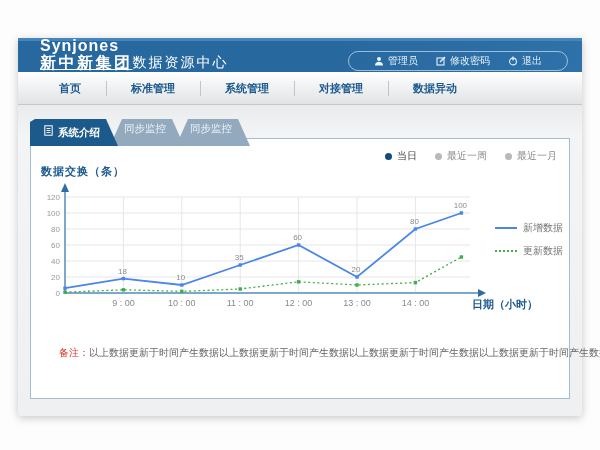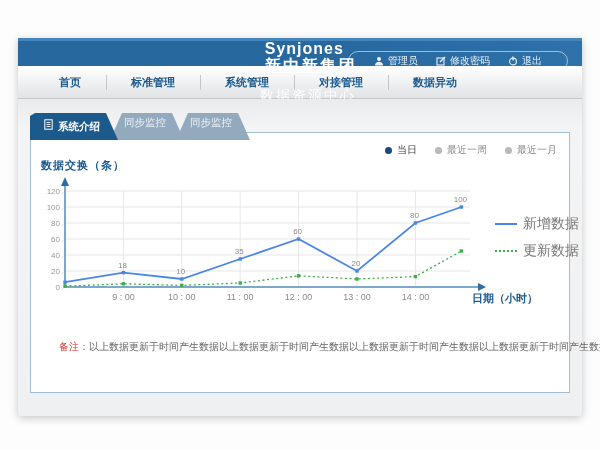--- a/index.html
+++ b/index.html
@@ -2,26 +2,26 @@
 <html><head>
 <meta charset="utf-8">
 <style>
   * { box-sizing: border-box; margin: 0; padding: 0; }
   html,body { width:600px; height:450px; background:#fdfdfd; overflow:hidden;
               font-family:"Liberation Sans", sans-serif; }
   .app { position:absolute; left:18px; top:38px; width:564px; height:378px;
          background:#eef0f2; box-shadow:0 2px 8px rgba(0,0,0,.22); border-radius:0 0 3px 3px; }
 
   
-  .header { height:28px; background:linear-gradient(100deg,#27689f 55%, #2e72a9);
-            border-top:3px solid #4486bc; position:relative; display:flex; align-items:center;flex-direction:column; }
+  .header { height:34px; background:linear-gradient(100deg,#27689f 55%, #2e72a9);
+            border-top:3px solid #4486bc; position:relative; display:flex; align-items:flex-end; }
   .logo { margin-left:22px; color:#fff; line-height:1.05; }
   .logo .l1 { font-size:16px; font-weight:bold; letter-spacing:1px; }
   .logo .l2 { font-size:16px; font-weight:bold; letter-spacing:2.5px;text-decoration:underline; }
-  .app-title { color:#fff; font-size:14px; letter-spacing:2px; margin-left:16px; margin-top:12px; }
+  .app-title { color:#fff; font-size:14px; letter-spacing:2px; margin-top:12px; }
   .user-pill { position:absolute; right:14px; top:10px; height:20px; display:flex; align-items:center;
                border:1px solid rgba(255,255,255,.55); border-radius:11px; padding:0 16px; }
   .user-pill .item { display:flex; align-items:center; gap:4px; color:#eaf2f9; font-size:10px;
                      padding:0 9px; cursor:pointer; white-space:nowrap; }
   .user-pill svg { display:block; }
 
   
   .nav { height:33px; background:linear-gradient(#ffffff,#e1e3e5); border-bottom:1px solid #c6c8ca;
          display:flex; align-items:center; padding-left:16px; }
   .nav-item { color:#1c5a8e; font-size:11px; font-weight:bold; padding:0 25px; position:relative; cursor:pointer; }
@@ -48,21 +48,21 @@
   .radio.selected .dot { background:#17497e; }
 
   .ylabel { position:absolute; left:10px; top:25px; color:#1c5a8e; font-size:11px; font-weight:bold; letter-spacing:1px; }
   .xlabel { position:absolute; right:31px; top:158px; color:#1c5a8e; font-size:11px; font-weight:bold; }
 
   #chart { position:absolute; left:14px; top:40px; }
 
   .legend { position:absolute; left:464px; top:82px; display:flex; flex-direction:column; gap:9px; }
   .legend .row { display:flex; align-items:center; gap:6px; }
   .legend .swatch { width:22px; height:0; }
-  .legend .lab { font-size:14px; color:#777; white-space:nowrap;text-align:center; }
+  .legend .lab { font-size:10px; color:#777; white-space:nowrap;text-align:center; }
 
   .note { position:absolute; left:28px; bottom:38px; font-size:10px; color:#666; white-space:nowrap; }
   .note .label { color:#d9362e; }
 </style>
 </head>
 <body>
 
 <div class="app">
 
   <div class="header">

